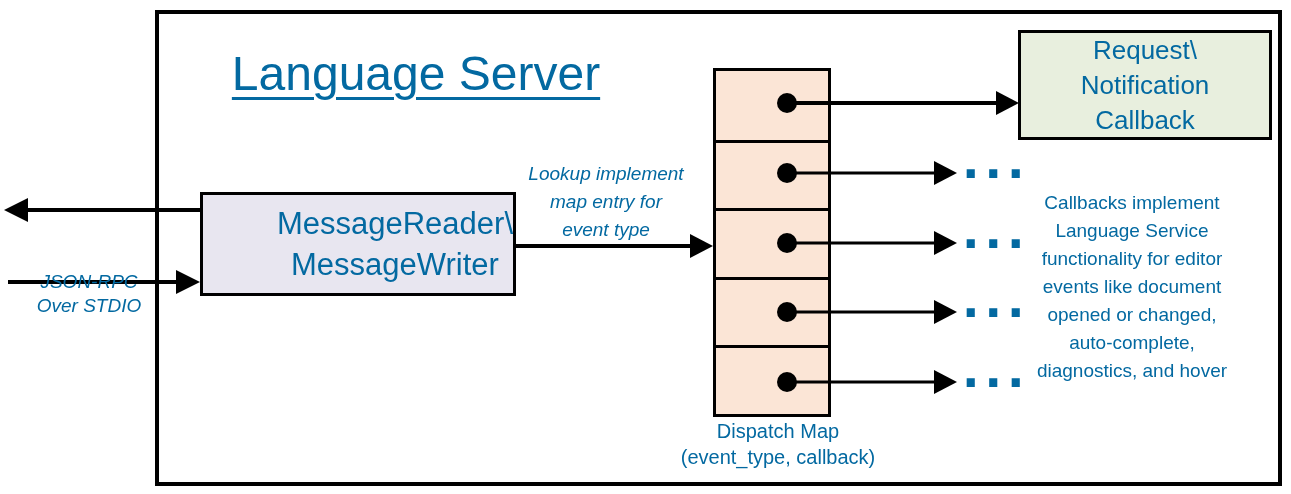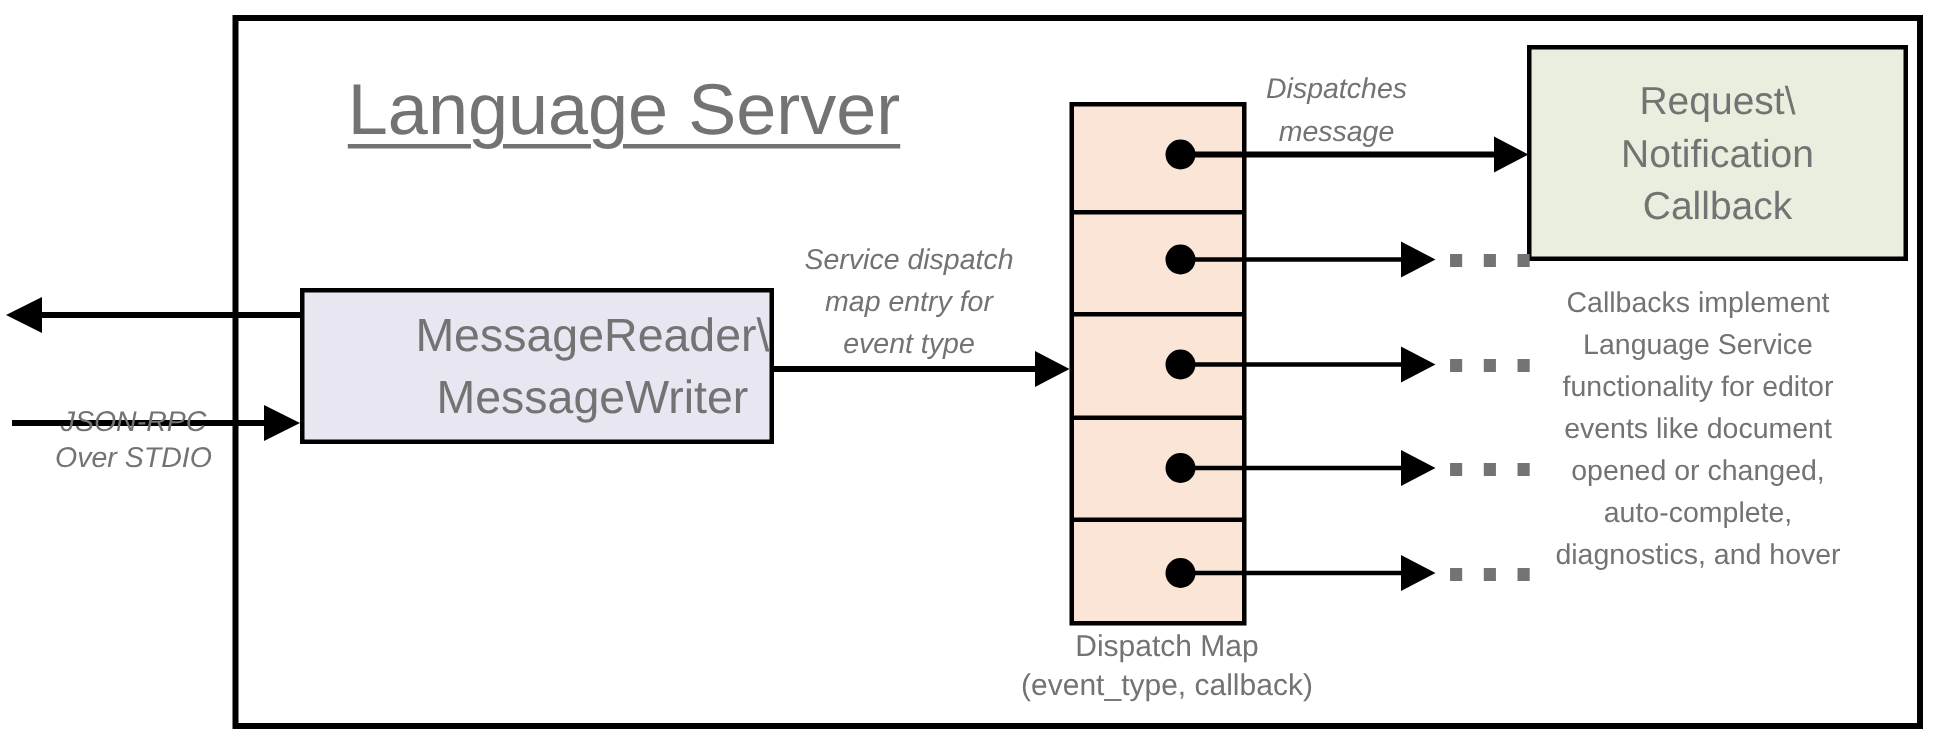--- a/index.html
+++ b/index.html
@@ -1,19 +1,19 @@
 <!DOCTYPE html>
 <html style="--background: #ffffff; --outline: #000000; --reader_fill: #e8e6f0; --map_fill: #fbe5d6; --callback_fill: #e8efde;"><head>
 <meta charset="utf-8">
 <style>
   html,body{margin:0;padding:0;background:#fff;}
   .stage{
     position:relative; width:1291px; height:494px; overflow:hidden;
     background:var(--background,#fff);
-    font-family:"Liberation Sans", sans-serif; color:#737373;
+    font-family:"Liberation Sans", sans-serif; color:#0369a1;
   }
   .outer-box{
     position:absolute; left:155px; top:10px; width:1127px; height:476px;
     border:4px solid var(--outline,#000); box-sizing:border-box; background:#fff;
   }
   .diagram-title{
     position:absolute; left:216px; top:48px; width:400px;
     text-align:center; font-size:48px; line-height:52px;
   }
   .diagram-title span{
@@ -22,21 +22,21 @@
   .node-box{
     position:absolute; box-sizing:border-box; border:3px solid var(--outline,#000);
     display:flex; align-items:center; justify-content:center;
     text-align:center; white-space:pre-line;
   }
   .reader-box{
     left:200px; top:192px; width:316px; height:104px;
     background:var(--reader_fill,#e8e6f0); font-size:31px; line-height:41px;justify-content:flex-end;
   }
   .callback-box{
-    left:1018px; top:30px; width:254px; height:144px;
+    left:1018px; top:30px; width:254px; height:110px;
     background:var(--callback_fill,#e8efde); font-size:26px; line-height:35px;
   }
   .dispatch-map{
     position:absolute; left:713px; top:68px; width:118px; height:349px;
     box-sizing:border-box; border:3px solid var(--outline,#000);
     background:var(--map_fill,#fbe5d6);
     display:grid; grid-auto-rows:1fr;
   }
   .map-cell{border-top:3px solid var(--outline,#000);}
   .map-cell:first-child{border-top:none;}
@@ -145,24 +145,22 @@
       <polygon points="934,300 934,324 957,312"></polygon>
     </g>
     <g>
       <line x1="787" y1="382" x2="936" y2="382" stroke-width="3"></line>
       <polygon points="934,370 934,394 957,382"></polygon>
     </g>
   </svg>
 
   <div class="annot stdio-label">JSON-RPC
 Over STDIO</div>
-  <div class="annot lookup-label">Service dispatch
+  <div class="annot lookup-label">Lookup implement
 map entry for
 event type</div>
-  <div class="annot dispatches-label">Dispatches
-message</div>
 
   <span class="ellipsis" style="top:139px">...</span>
   <span class="ellipsis" style="top:209px">...</span>
   <span class="ellipsis" style="top:278px">...</span>
   <span class="ellipsis" style="top:348px">...</span>
 
 </div>
 
 </body></html>

